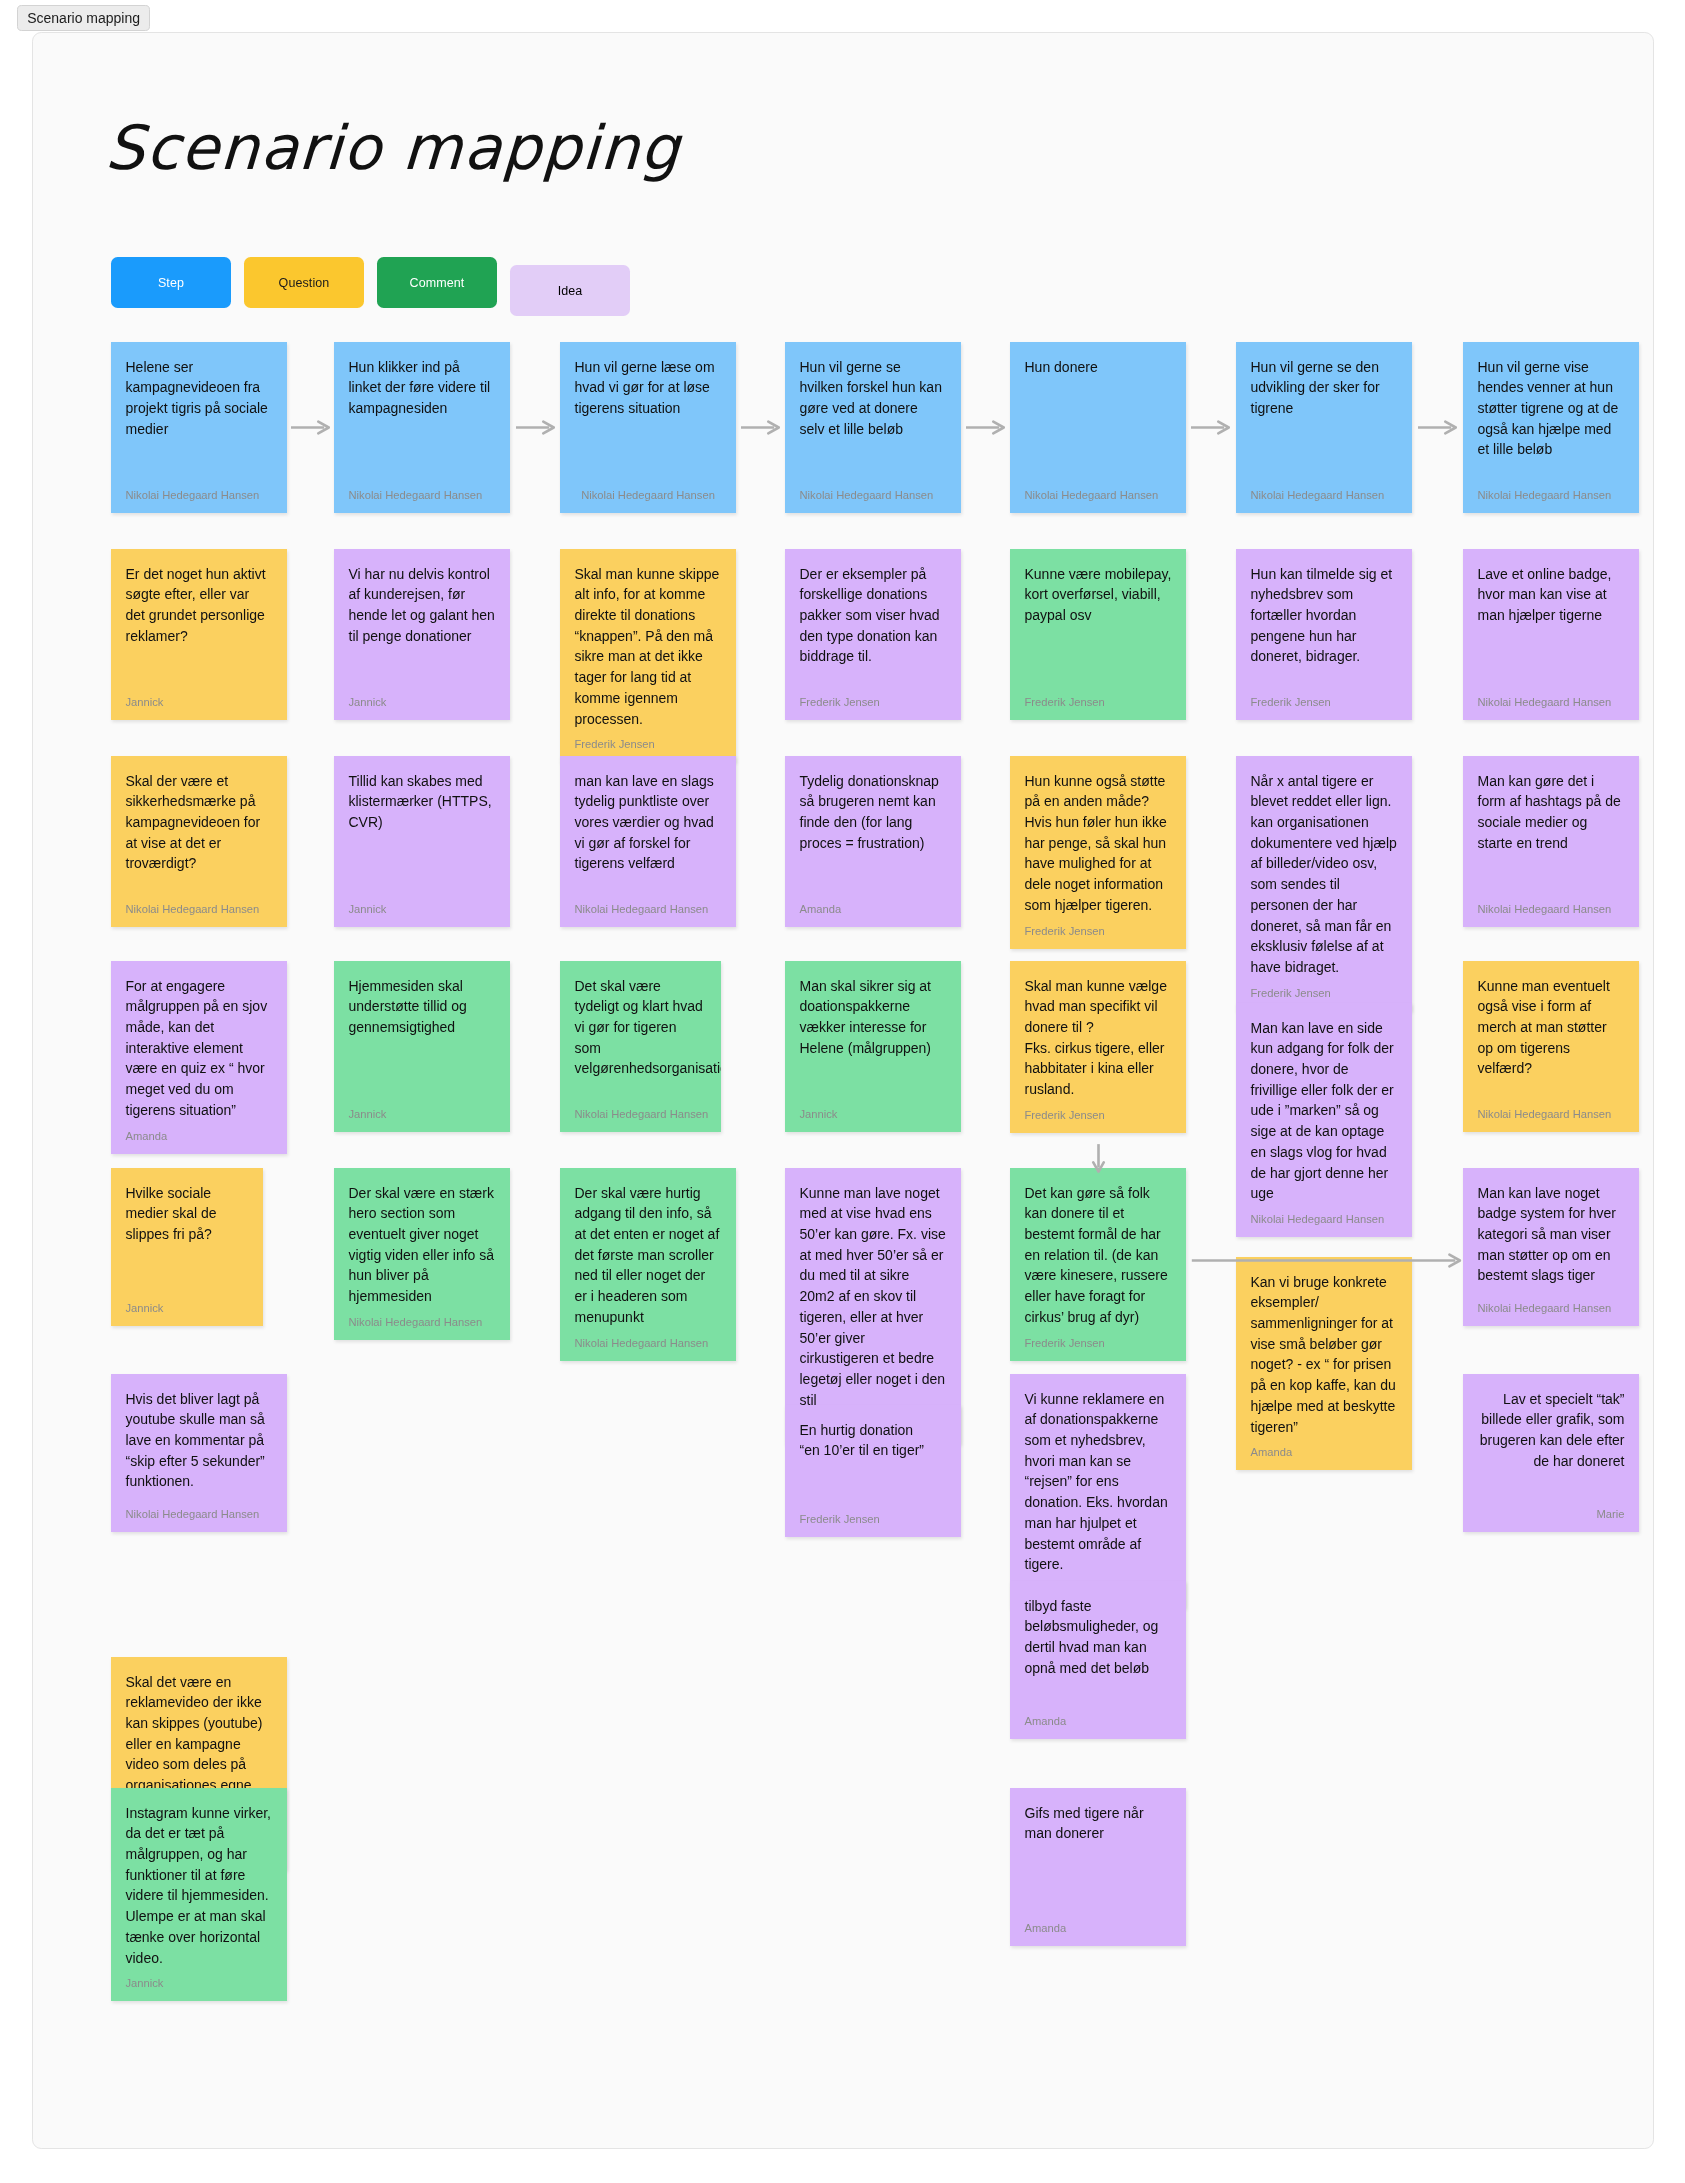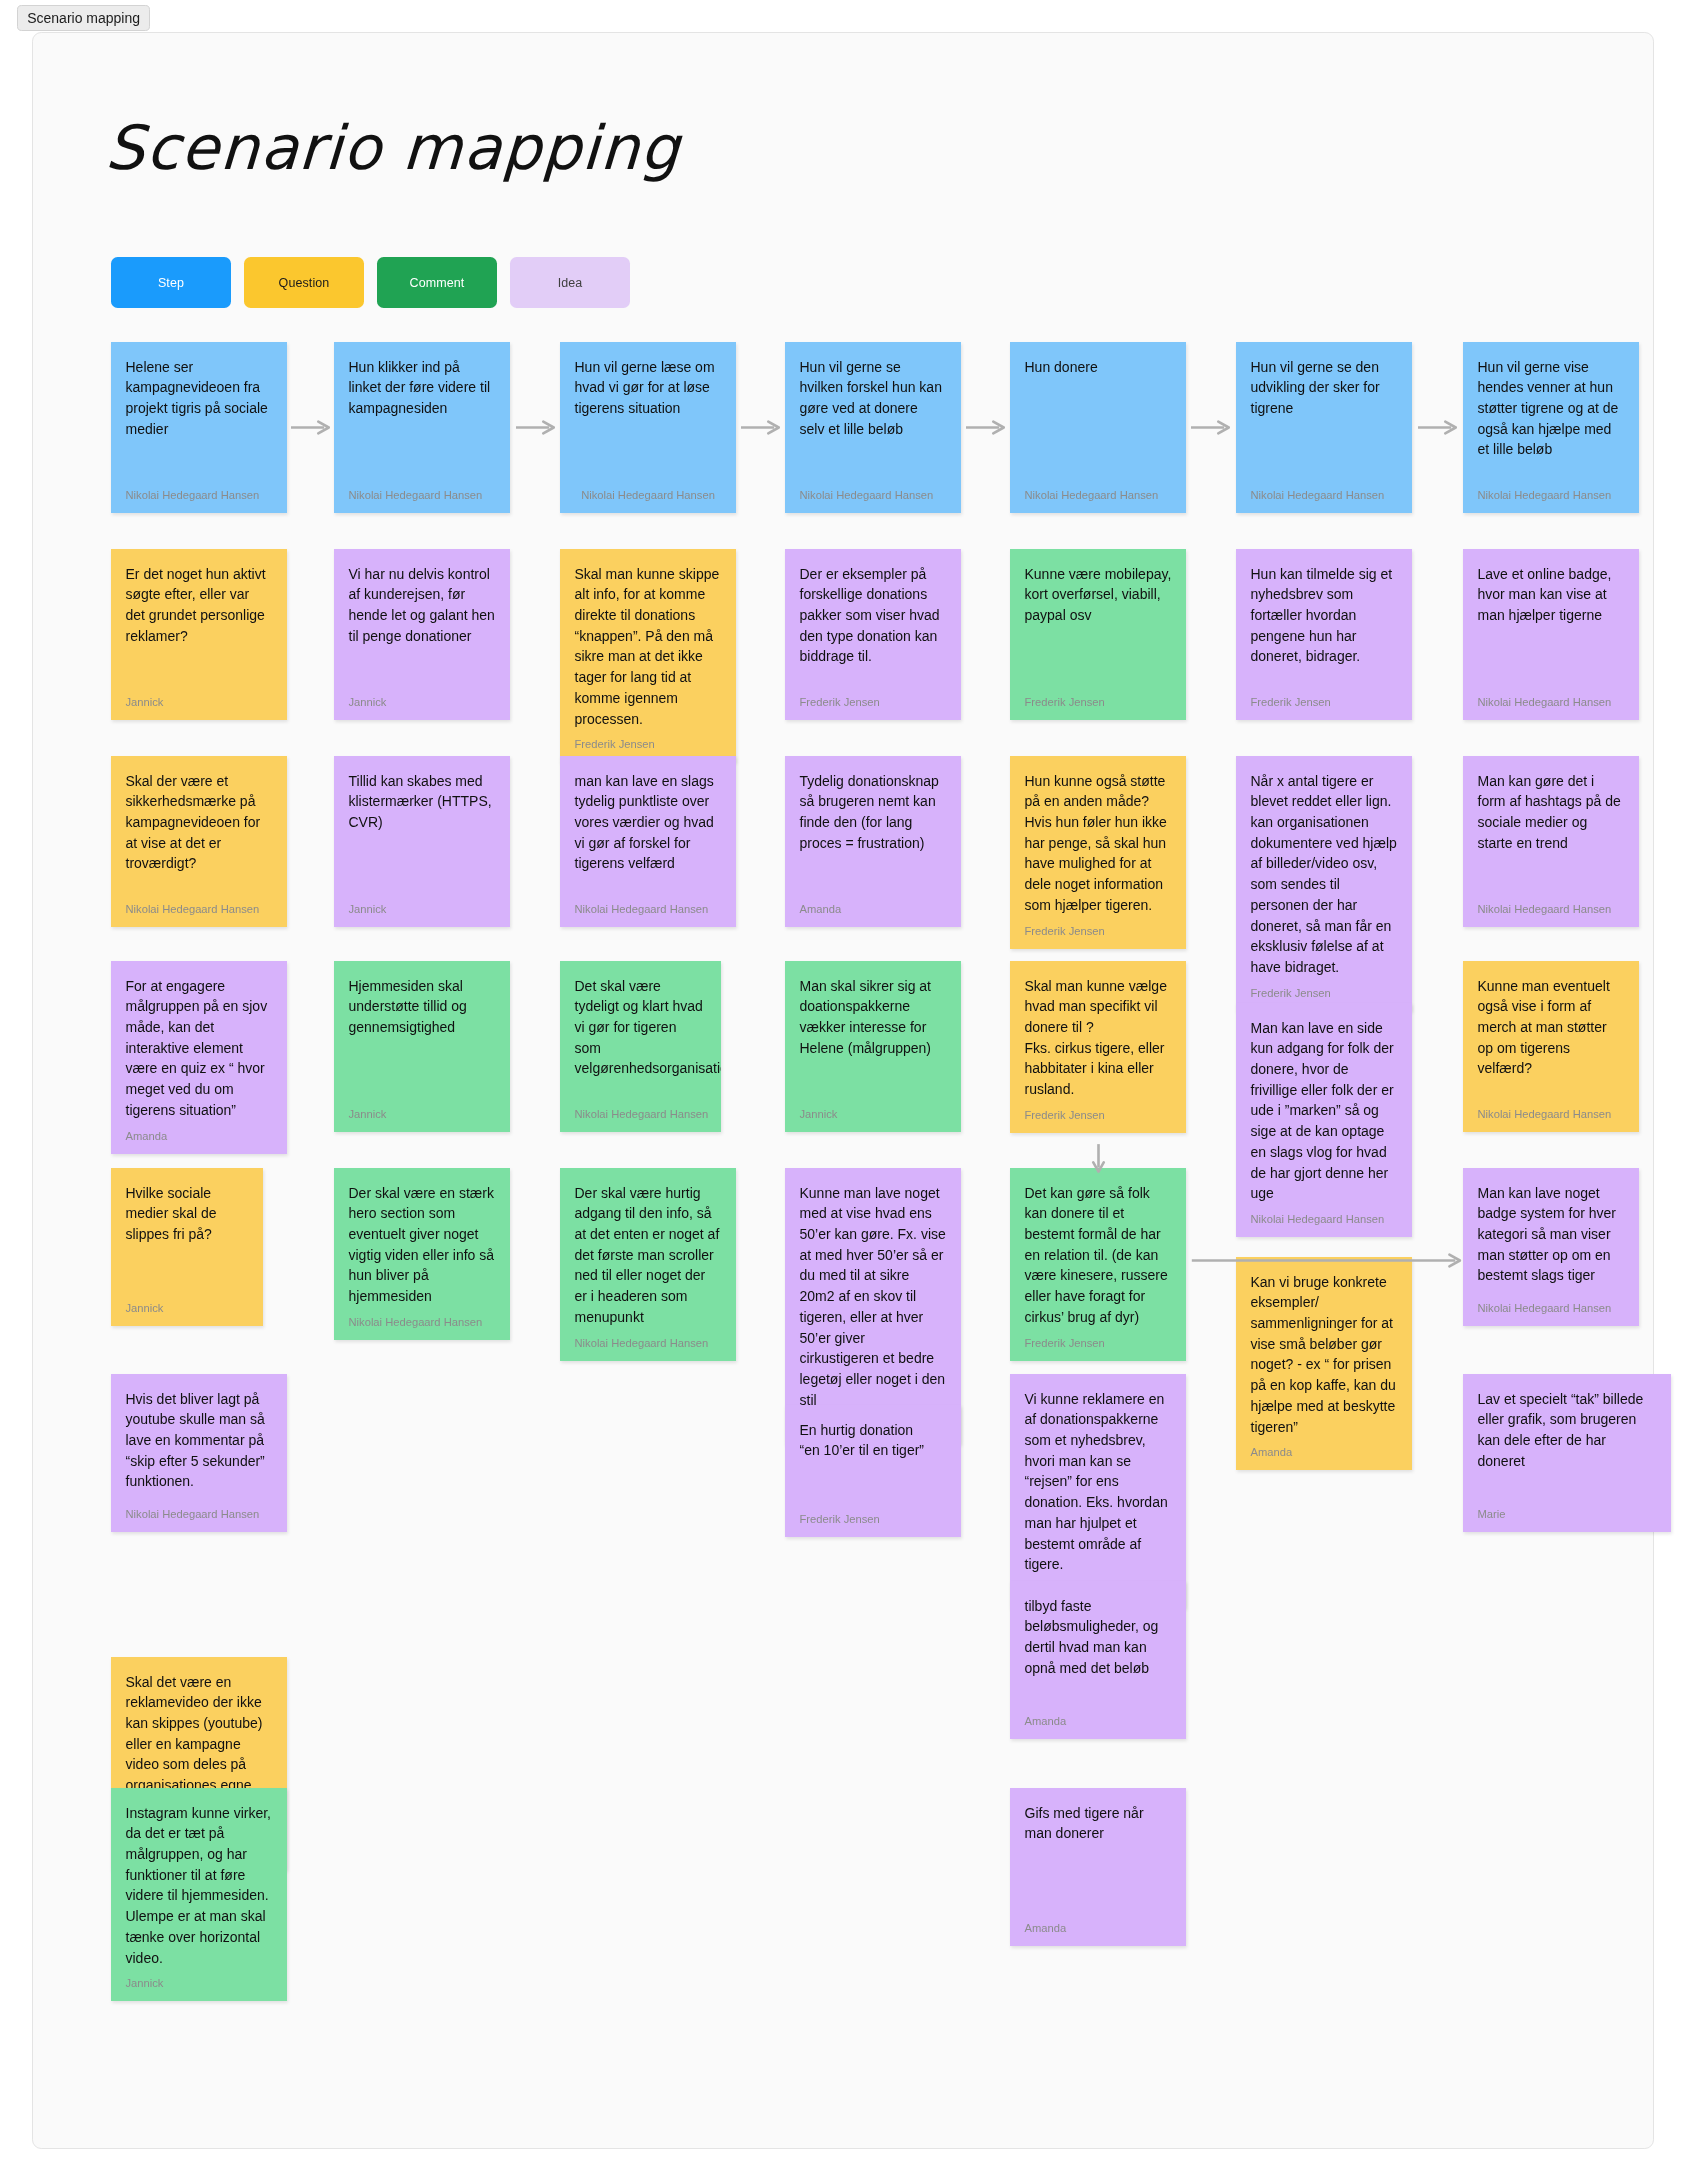--- a/index.html
+++ b/index.html
@@ -94,21 +94,21 @@
 
   <div class="tab-chip">Scenario mapping</div>
 
   <div class="board">
     <div class="board-title">Scenario mapping</div>
 
     <div class="legend" id="legend-host">
         <div class="legend-btn" style="left: 0px; top: 0px; background: rgb(26, 155, 252); color: rgb(255, 255, 255);">Step</div>
         <div class="legend-btn" style="left: 133px; top: 0px; background: rgb(251, 199, 46); color: rgb(27, 27, 27);">Question</div>
         <div class="legend-btn" style="left: 266px; top: 0px; background: rgb(32, 163, 83); color: rgb(255, 255, 255);">Comment</div>
-        <div class="legend-btn" style="left: 399px; top: 0px; background: rgb(226, 205, 247); color: #404040;">Idea</div>
+        <div class="legend-btn" style="left: 399px; top: 8px; background: rgb(226, 205, 247); color: #000000;">Idea</div>
       </div>
 
     <div id="cards-host">
         <div class="card" style="left: 78px; top: 309px; width: 176px; min-height: 171px; background: rgb(127, 198, 250);">
           <div class="card-text">Helene ser kampagnevideoen fra projekt tigris på sociale medier</div>
           <div class="card-author">Nikolai Hedegaard Hansen</div>
         </div>
         <div class="card" style="left: 301px; top: 309px; width: 176px; min-height: 171px; background: rgb(127, 198, 250);">
           <div class="card-text">Hun klikker ind på linket der føre videre til kampagnesiden</div>
           <div class="card-author">Nikolai Hedegaard Hansen</div>
@@ -252,21 +252,21 @@
         </div>
         <div class="card" style="left: 752px; top: 1372px; width: 176px; min-height: 132px; background: rgb(215, 178, 251);">
           <div class="card-text">En hurtig donation
 “en 10’er til en tiger”</div>
           <div class="card-author">Frederik Jensen</div>
         </div>
         <div class="card" style="left: 977px; top: 1341px; width: 176px; min-height: 158px; background: rgb(215, 178, 251);">
           <div class="card-text">Vi kunne reklamere en af donationspakkerne som et nyhedsbrev, hvori  man kan se “rejsen” for ens donation. Eks. hvordan man har hjulpet et bestemt område af tigere.</div>
           <div class="card-author">Jannick</div>
         </div>
-        <div class="card" style="left: 1430px; top: 1341px; width: 208px; min-height: 158px; background: rgb(215, 178, 251);">
+        <div class="card" style="left: 1430px; top: 1341px; width: 176px; min-height: 158px; background: rgb(215, 178, 251); text-align: right;">
           <div class="card-text">Lav et specielt “tak” billede eller grafik, som brugeren kan dele efter de har doneret</div>
           <div class="card-author">Marie</div>
         </div>
         <div class="card" style="left: 78px; top: 1624px; width: 176px; min-height: 158px; background: rgb(251, 208, 95);">
           <div class="card-text">Skal det være en reklamevideo der ikke kan skippes (youtube) eller en kampagne video som deles på organisationes egne sociale medier? (altså en “alm.” video”</div>
           <div class="card-author">Frederik Jensen</div>
         </div>
         <div class="card" style="left: 977px; top: 1548px; width: 176px; min-height: 158px; background: rgb(215, 178, 251);">
           <div class="card-text">tilbyd faste beløbsmuligheder, og dertil hvad man kan opnå med det beløb</div>
           <div class="card-author">Amanda</div>

